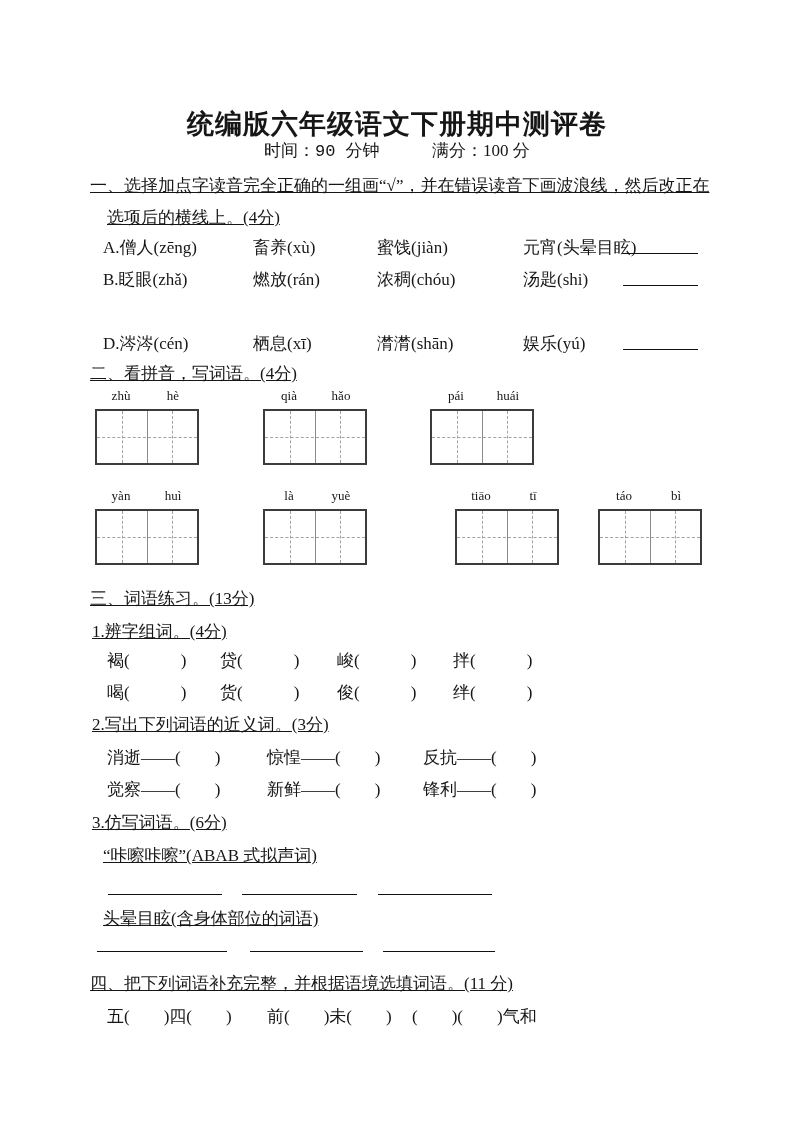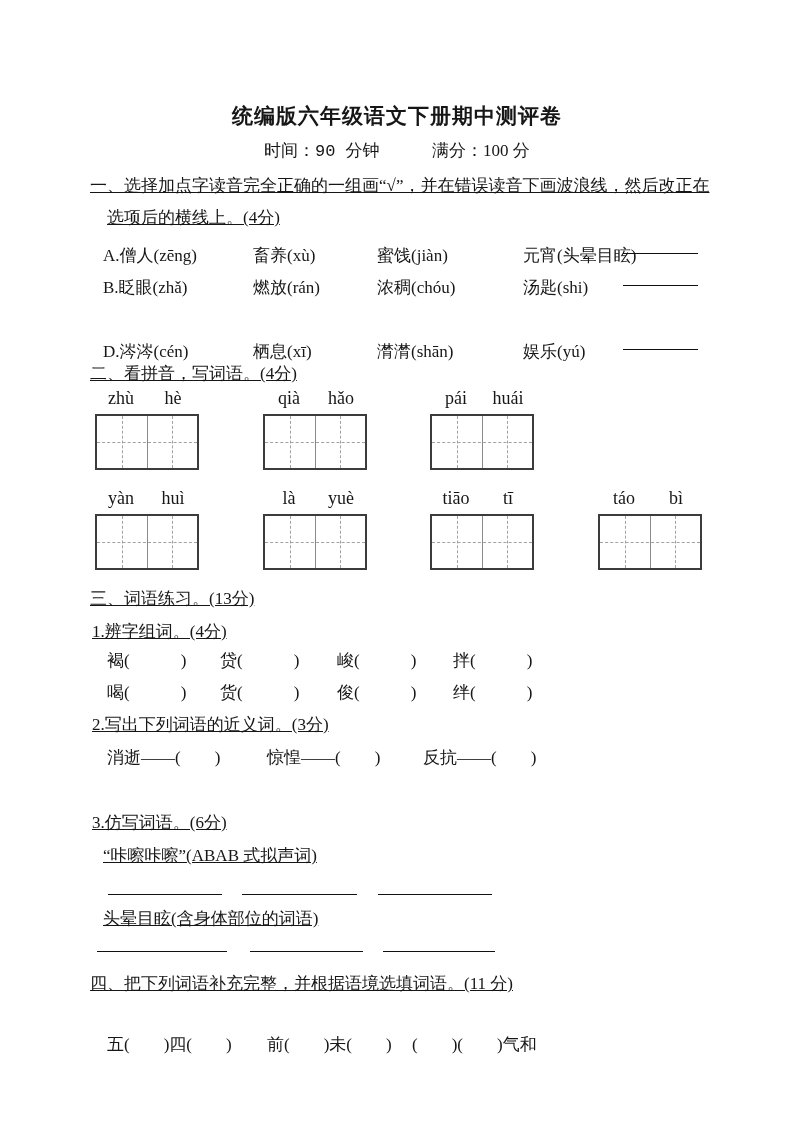--- a/index.html
+++ b/index.html
@@ -9,38 +9,38 @@
     margin:0 auto;
     background:#ffffff;
     font-family:"Liberation Serif","DejaVu Serif",serif;
     color:#161616;
     font-size:17px;
     overflow:hidden;
   }
   .abs{position:absolute;white-space:nowrap;text-decoration:underline;}
   .title{
     position:absolute;top:88px;left:0;width:794px;
-    text-align:center;font-size:21px;font-weight:bold;letter-spacing:1px;
+    text-align:center;font-size:27px;font-weight:bold;letter-spacing:1px;
   }
   .info-line{position:absolute;top:139px;left:0;width:794px;height:22px;}
   .info-time{position:absolute;left:264px;font-family:Liberation Mono, monospace;}
   .info-score{position:absolute;left:432px;}
 
   
   .s1row{position:absolute;left:0;width:794px;height:24px;}
-  .s1row .c{position:absolute;top:8px;text-align:right;}
+  .s1row .c{position:absolute;top:0;text-align:right;}
   .c0{left:103px}.c1{left:253px}.c2{left:377px}.c3{left:523px}
   .answer-line{
     position:absolute;left:623px;top:0;height:17px;width:75px;
     border-bottom:1.5px solid #111;
   }
 
   
   .pgroup{position:absolute;width:104px;}
-  .plabels{display:flex;width:104px;font-size:18px;margin-bottom:5px;}
+  .plabels{display:flex;width:104px;font-size:13px;margin-bottom:5px;}
   .plabels .p{flex:1;text-align:center;}
   .grid2{
     position:relative;width:100px;height:52px;
     border:2px solid #3c3c3c;background:#fff;
   }
   .grid2 .gv{position:absolute;left:50%;top:0;bottom:0;width:1px;background:#8a8a8a;}
   .grid2 .gdh{position:absolute;left:0;right:0;top:50%;border-top:1px dashed #a2a2a2;}
   .grid2 .gdv1{position:absolute;left:25%;top:0;bottom:0;border-left:1px dashed #a2a2a2;}
   .grid2 .gdv2{position:absolute;left:75%;top:0;bottom:0;border-left:1px dashed #a2a2a2;}
 
@@ -145,21 +145,21 @@
       <span class="p">là</span>
       <span class="p">yuè</span>
     </div>
     <div class="grid2">
         <i class="gv"></i>
         <i class="gdh"></i>
         <i class="gdv1"></i>
         <i class="gdv2"></i>
       </div>
   </div>
-  <div class="pgroup" style="top:488px;left:430px">
+  <div class="pgroup" style="top:488px;left:455px">
     <div class="plabels">
       <span class="p">tiāo</span>
       <span class="p">tī</span>
     </div>
     <div class="grid2">
         <i class="gv"></i>
         <i class="gdh"></i>
         <i class="gdv1"></i>
         <i class="gdv2"></i>
       </div>
@@ -193,38 +193,43 @@
     <span class="w bz3">绊(　　　)</span>
   </div>
 
   <div class="abs" style="top:713px;left:92px">2.写出下列词语的近义词。(3分)</div>
 
   <div class="wrow" style="top:746px">
     <span class="w jy0">消逝——(　　)</span>
     <span class="w jy1">惊惶——(　　)</span>
     <span class="w jy2">反抗——(　　)</span>
   </div>
+  <div class="wrow" style="top:778px">
+    <span class="w jy0">觉察——(　　)</span>
+    <span class="w jy1">新鲜——(　　)</span>
+    <span class="w jy2">锋利——(　　)</span>
+  </div>
 
   <div class="abs" style="top:811px;left:92px">3.仿写词语。(6分)</div>
   <div class="abs" style="top:844px;left:103px">“咔嚓咔嚓”(ABAB 式拟声词)</div>
 
   <div class="wrow" style="top:876px">
     <span class="fill-line" style="left:108px;width:114px"></span>
     <span class="fill-line" style="left:242px;width:115px"></span>
     <span class="fill-line" style="left:378px;width:114px"></span>
   </div>
 
   <div class="abs" style="top:907px;left:103px">头晕目眩(含身体部位的词语)</div>
 
   <div class="wrow" style="top:933px">
     <span class="fill-line" style="left:97px;width:130px"></span>
     <span class="fill-line" style="left:250px;width:113px"></span>
     <span class="fill-line" style="left:383px;width:112px"></span>
   </div>
 
   <div class="abs" style="top:972px;left:90px">四、把下列词语补充完整，并根据语境选填词语。(11 分)</div>
-  <div class="wrow" style="top:1033px">
+  <div class="wrow" style="top:1005px">
     <span class="w s40">五(　　)四(　　)</span>
     <span class="w s41">前(　　)未(　　)</span>
     <span class="w s42">(　　)(　　)气和</span>
   </div>
 
 </div>
 
 </body></html>

